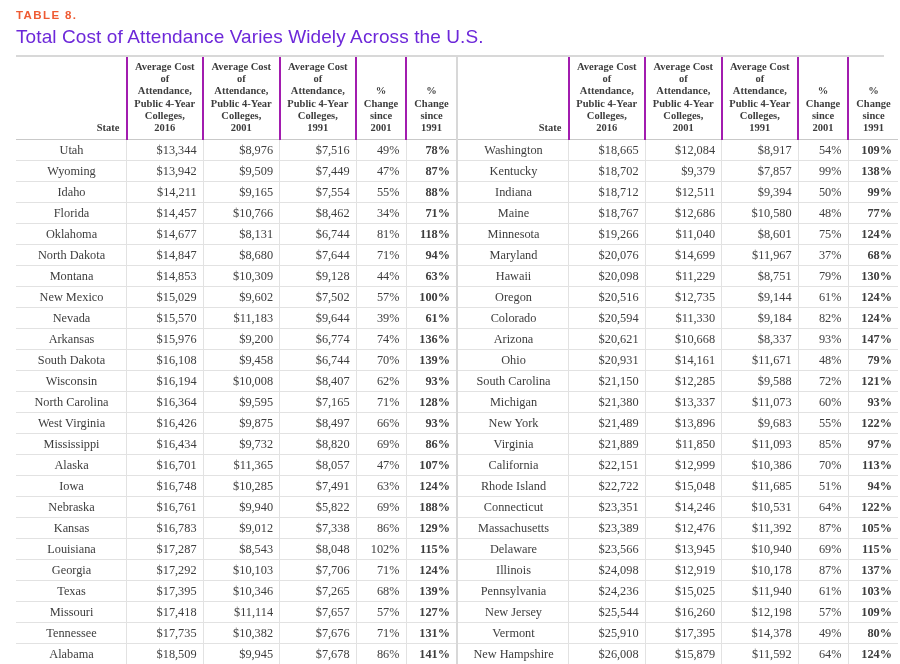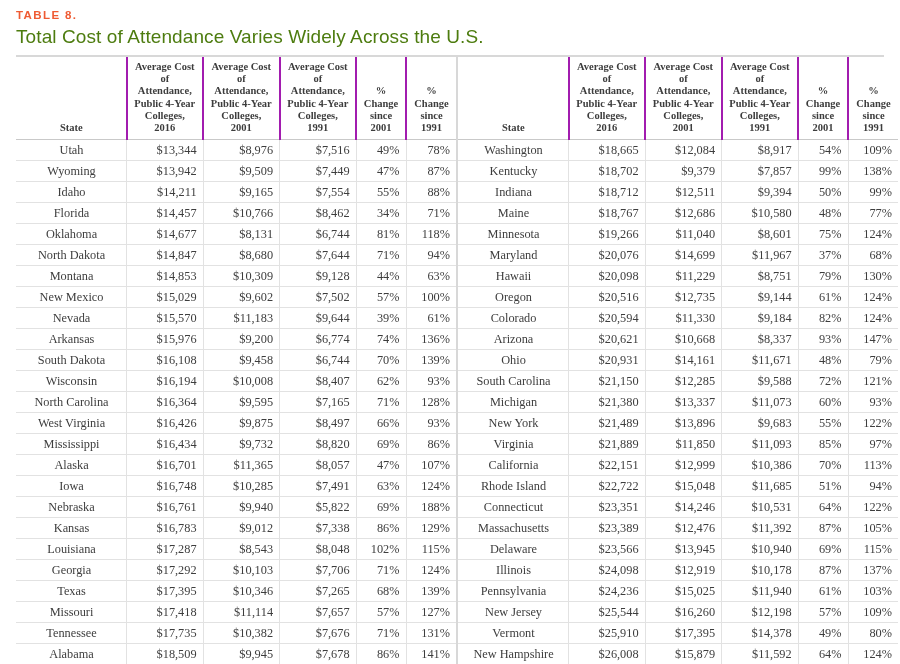--- a/index.html
+++ b/index.html
@@ -27,21 +27,21 @@
     font-weight: bold;
     letter-spacing: 1.4px;
     color: #ef5b33;
     padding-top: 8px;
     line-height: 14px;
   }
   .table-title {
     font-family: "Liberation Sans", sans-serif;
     font-size: 19px;
     font-weight: normal;
-    color: #4d7c0f;
+    color: #6d28d9;
     letter-spacing: 0.1px;
     line-height: 24px;
     padding-top: 3px;
     padding-bottom: 6px;
   }
   .tables-wrap {
     display: flex;
     flex-direction: row;
     align-items: stretch;
     border-top: 2px solid #d8d8d8;
@@ -77,21 +77,21 @@
     line-height: 12.2px;
     vertical-align: bottom;
     padding: 4px 6px 5px 6px;
     border-right: 2px solid #a21caf;
     border-bottom: 1px solid #c9c9c9;
     text-align: center;
     height: 57px;
     box-sizing: border-box;
   }
   table.cost thead th.state-head {
-    text-align: center;
+    text-align: right;
     padding-left: 7px;
   }
   table.cost thead th:last-child {
     border-right: none;
   }
 
   table.cost tbody td {
     font-family: "Liberation Serif", serif;
     font-size: 12.3px;
     color: #3d3d3d;
@@ -104,20 +104,21 @@
     box-sizing: border-box;
     white-space: nowrap;
     overflow: hidden;
   }
   table.cost tbody td.state-cell {
     text-align: center;
     padding-left: 7px;
   }
   table.cost tbody td:last-child {
     border-right: none;
+    font-weight: bold;
   }
   table.cost tbody tr:last-child td {
     border-bottom: 1px solid #c9c9c9;
   }
 </style>
 </head>
 <body>
 
 <div class="page">
 

